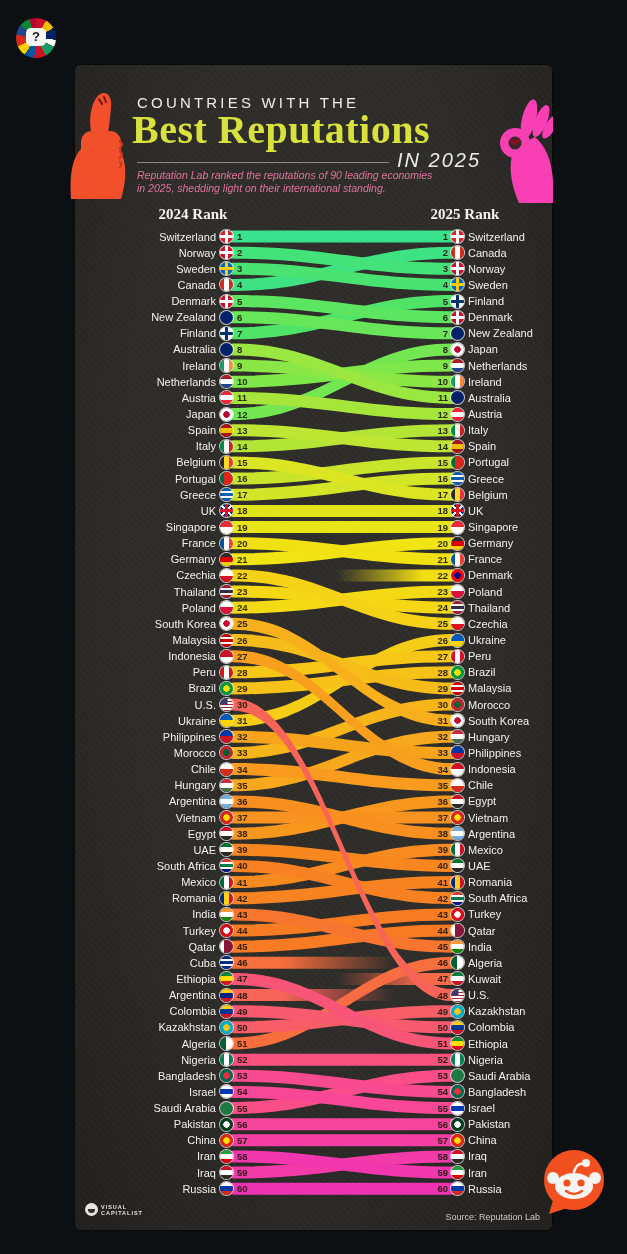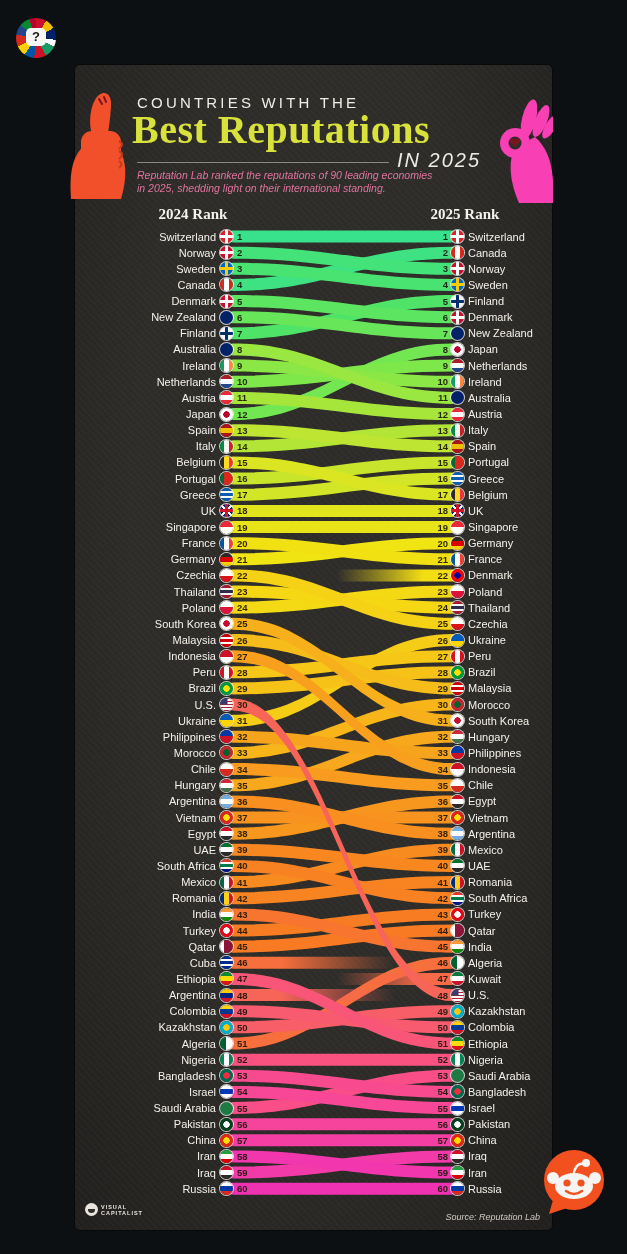--- a/index.html
+++ b/index.html
@@ -46,21 +46,21 @@
         color:rgba(28,24,12,.92);z-index:4;}
   .numL{left:162px;} .numR{left:347px;width:26px;text-align:right;}
   
   .hand{position:absolute;z-index:2;}
   
   .vc-logo{position:absolute;left:10px;top:1138px;display:flex;align-items:center;gap:3px;z-index:2;}
   .vc-mark{width:13px;height:13px;border-radius:50%;background:#e9e5de;position:relative;}
   .vc-mark::after{content:"";position:absolute;left:3px;top:6px;width:7px;height:4px;border-radius:0 0 4px 4px;background:#2f2d2a;}
   .vc-text{font-size:5.5px;font-weight:bold;letter-spacing:1px;color:#e9e5de;line-height:6px;}
   .source{position:absolute;left:265px;top:1147px;width:200px;text-align:right;font-size:9px;
-        font-style:italic;color:#cfc9c1;z-index:2;}
+        color:#cfc9c1;z-index:2;}
   
   .snoo{position:absolute;left:541px;top:1148px;z-index:5;}
 </style>
 </head>
 <body>
 
 <div class="screen">
 
   <div class="post-header">
     <div class="avatar">

